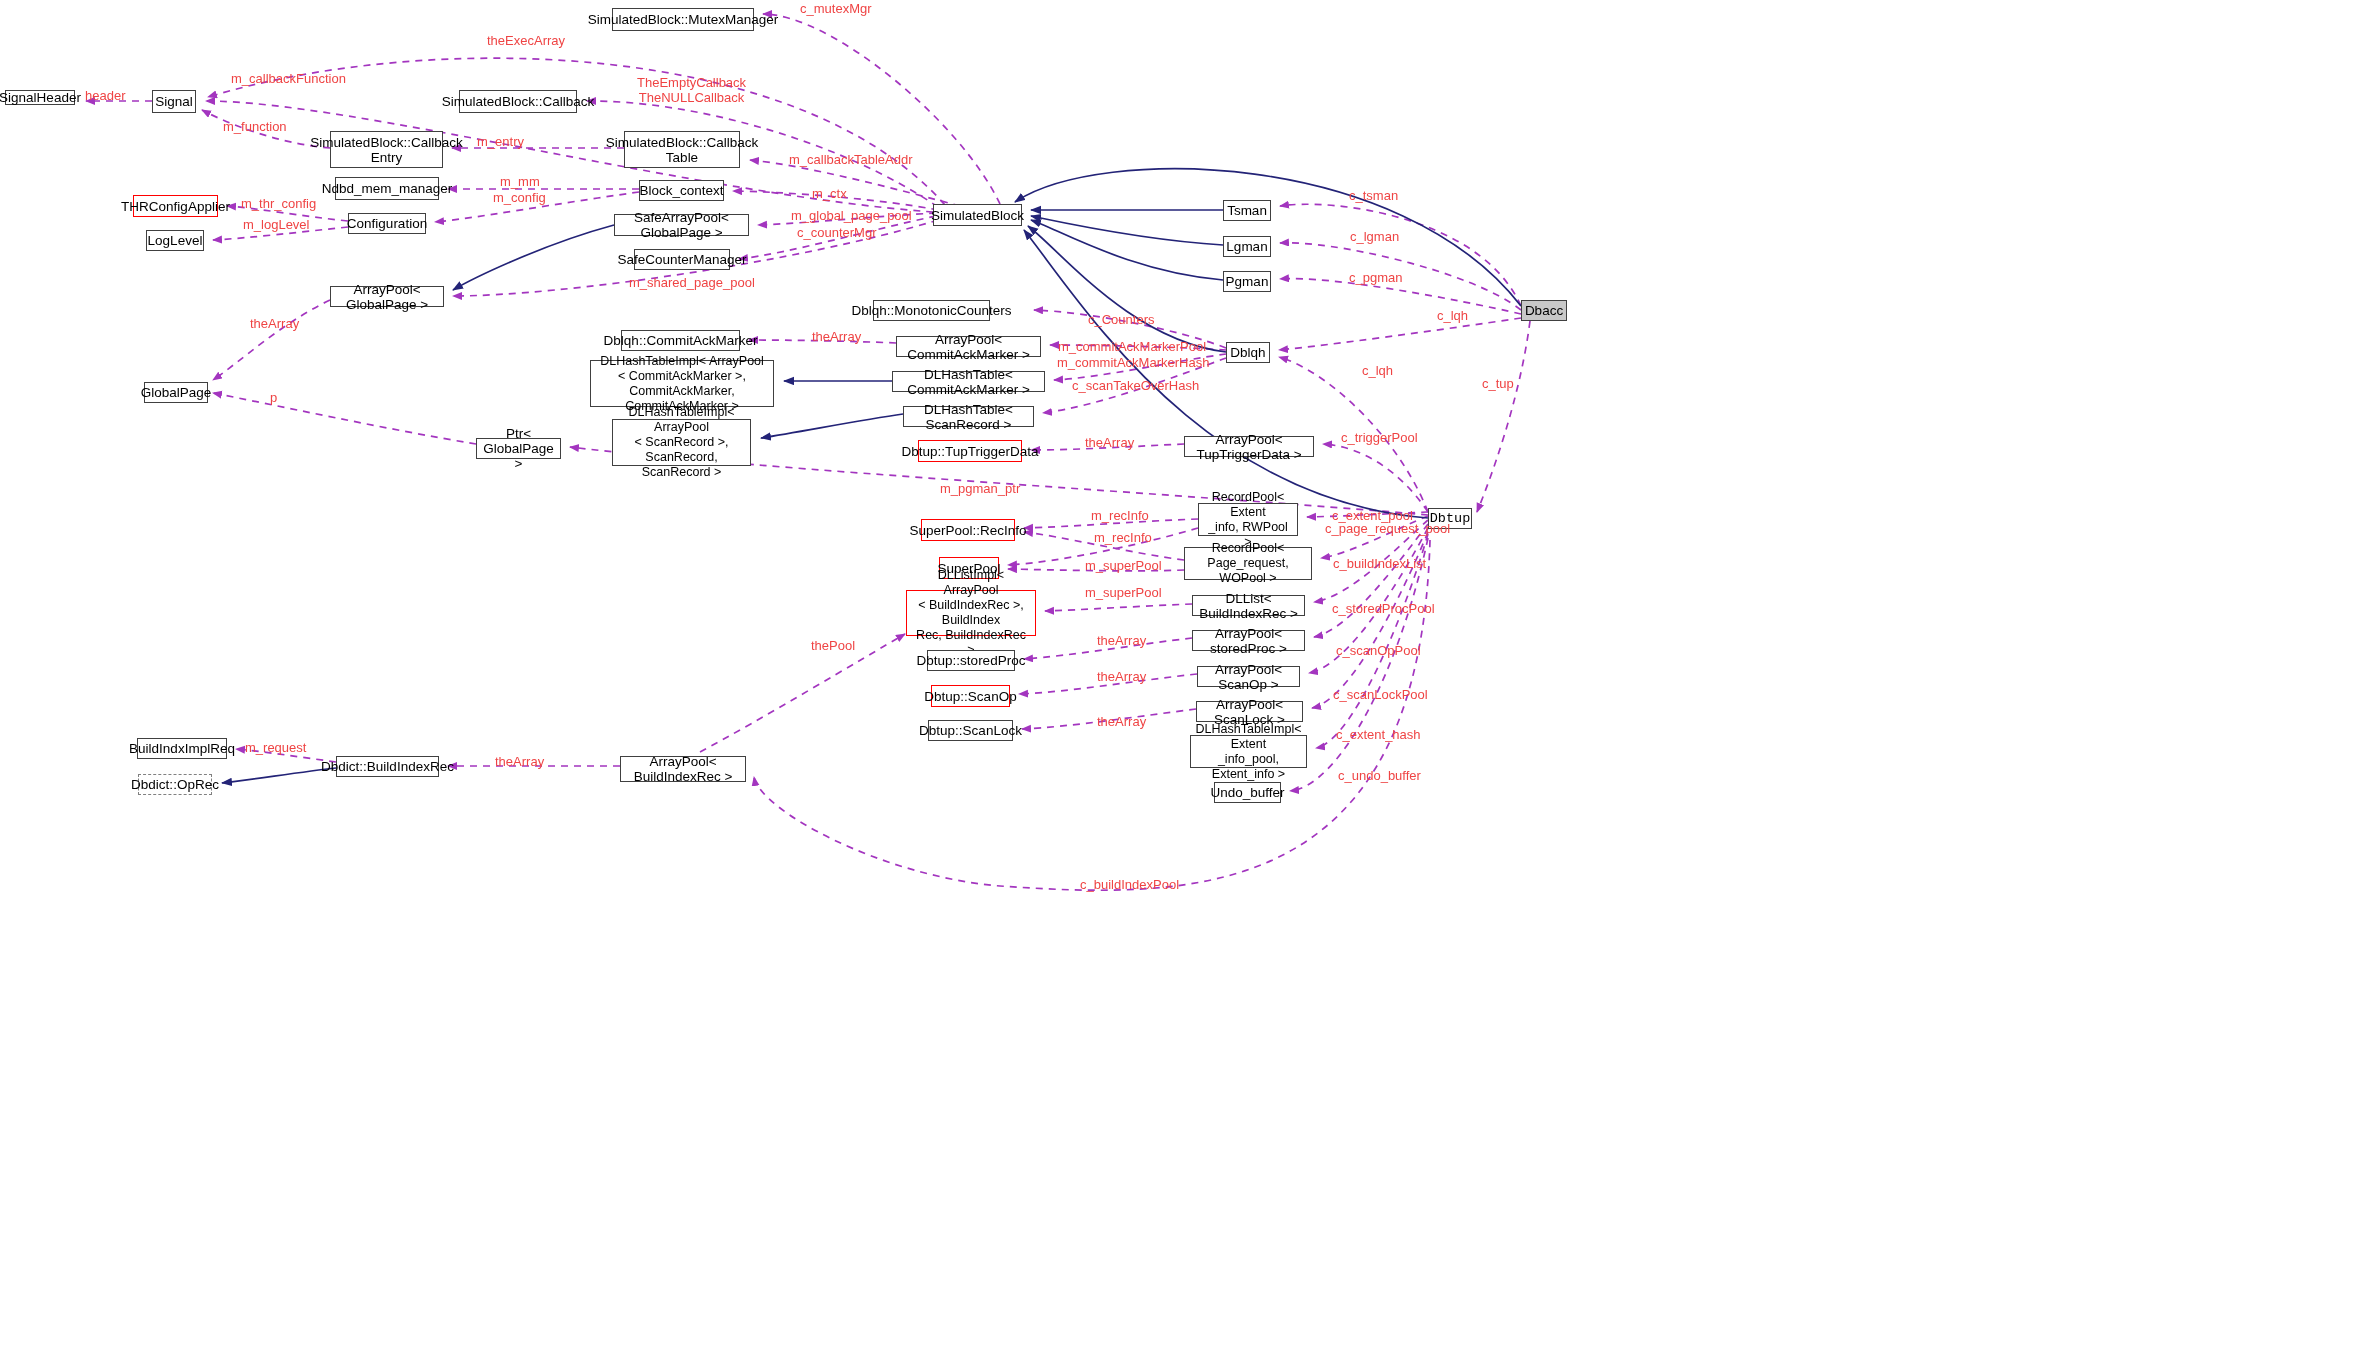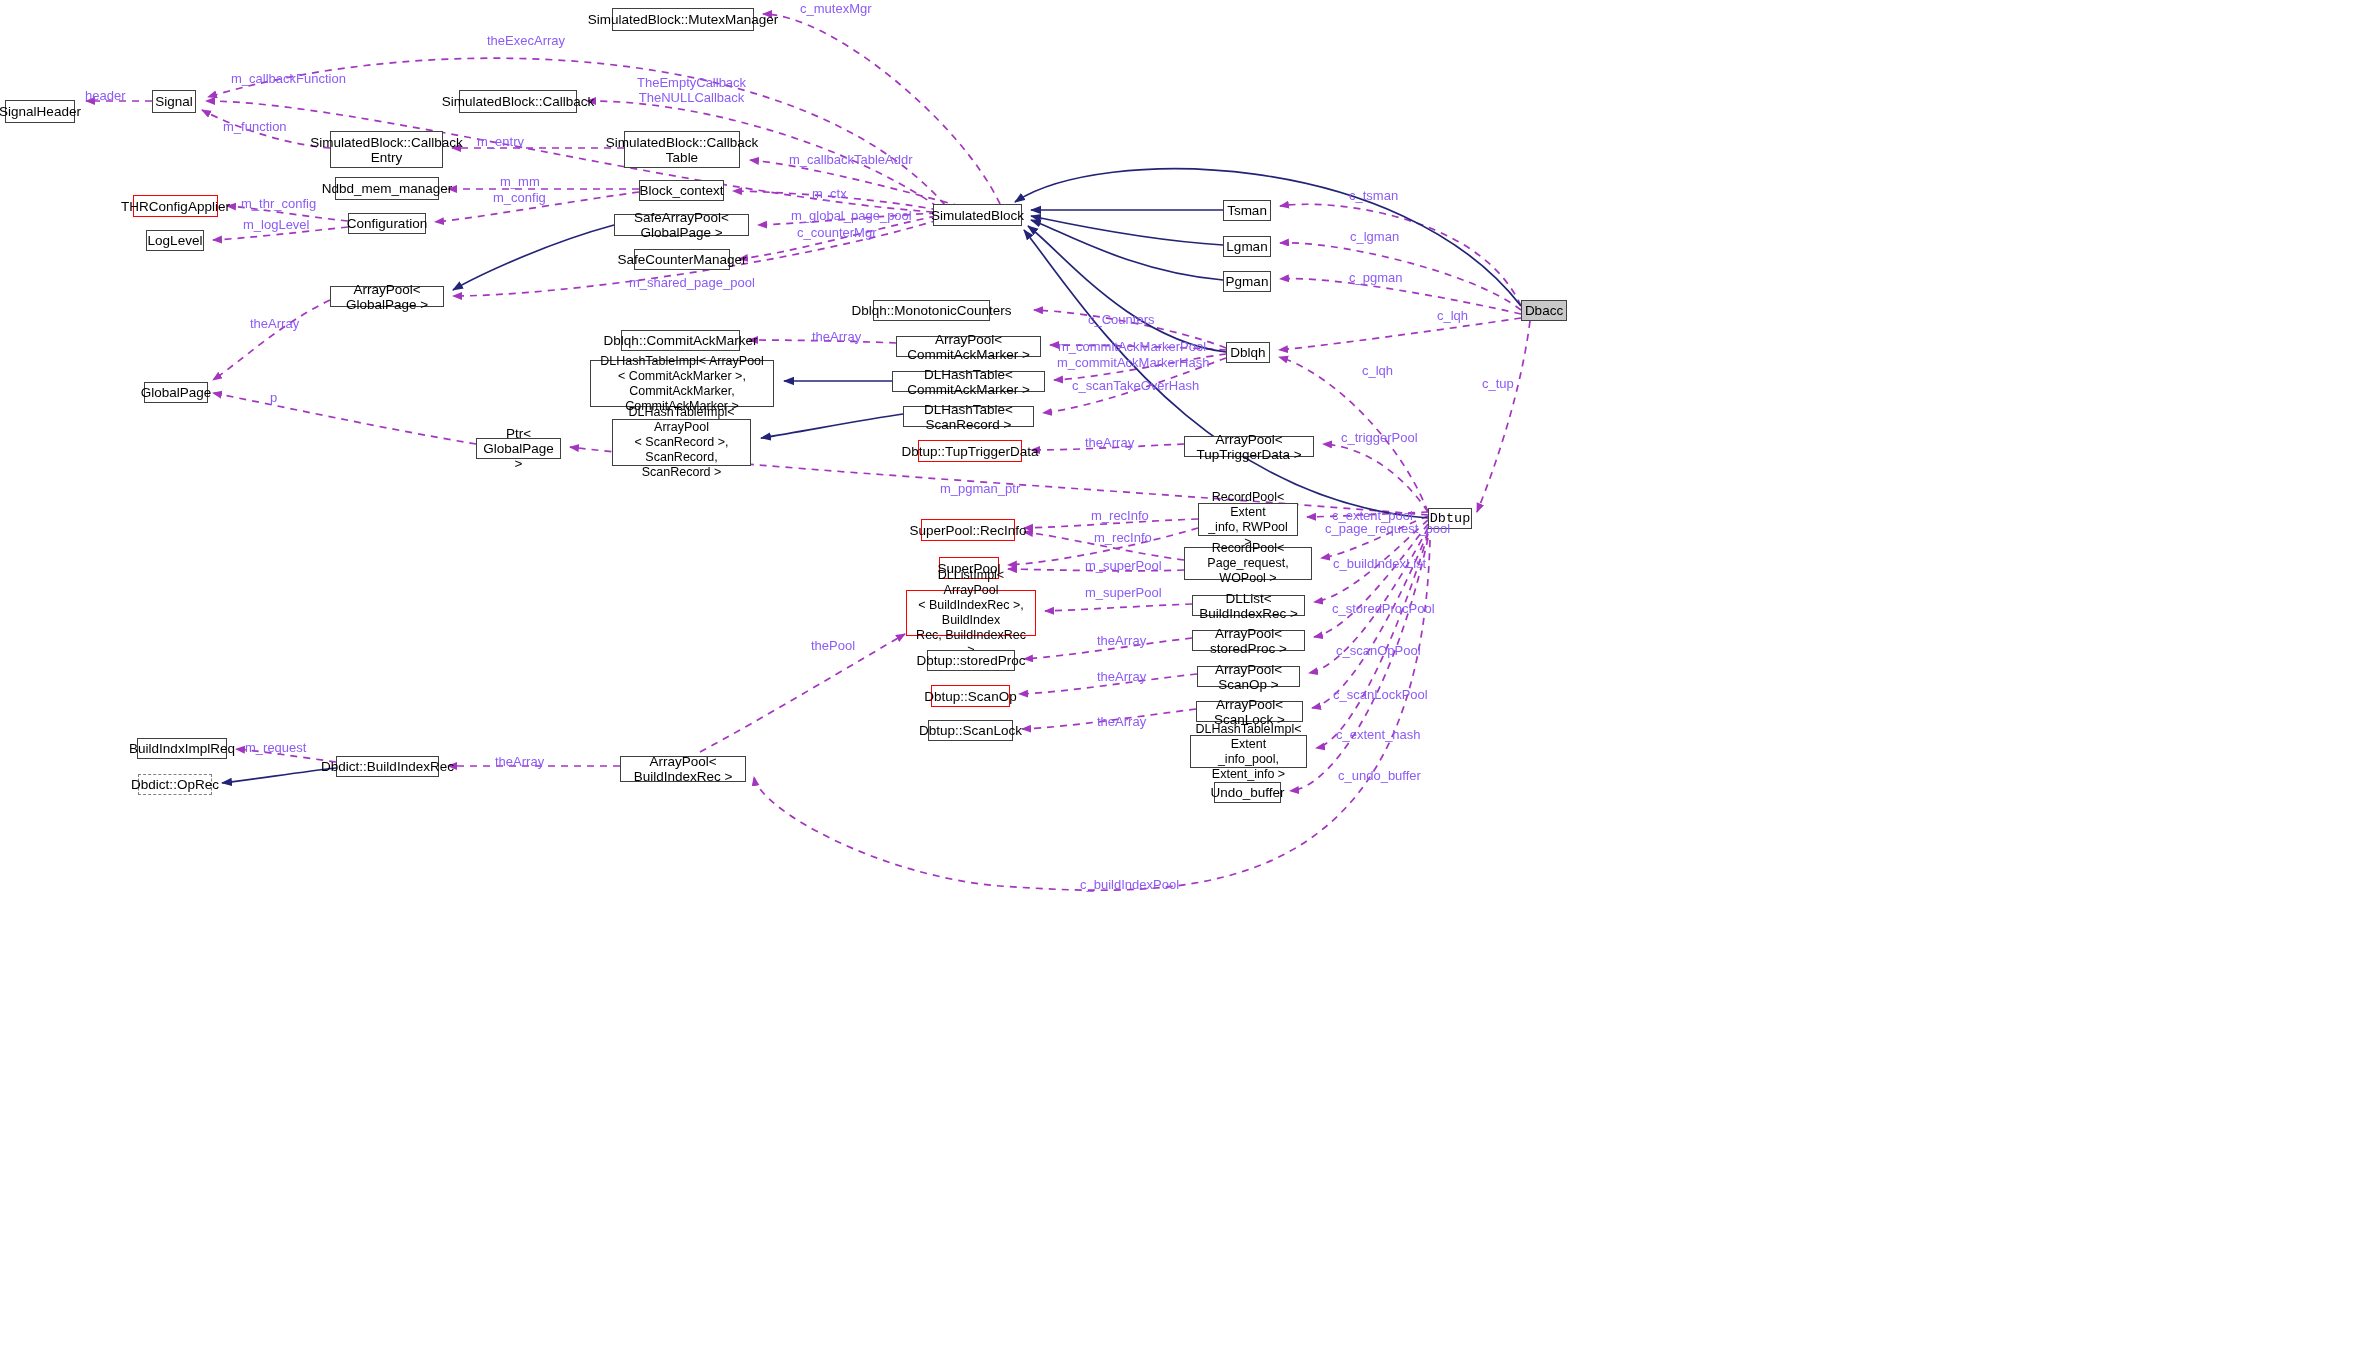--- a/index.html
+++ b/index.html
@@ -27,21 +27,21 @@
     padding:2px 5px;
     white-space:pre-line;
     z-index:5;
   }
   .node.red{border:1.6px solid #ff0000;}
   .node.root{background:#c8c8c8;border:1px solid #404040;}
   .edge-label{
     position:absolute;
     font-size:13px;
     line-height:15px;
-    color:#8b5cf6;
+    color:#ef4444;
     white-space:pre-line;
     text-align:center;
     z-index:6;
     background:transparent;
   }
 </style>
 </head>
 <body>
 
 <div id="canvas">
@@ -174,21 +174,21 @@
       <path d="M614,225 C540,245 470,280 453,290"></path>
 
       <path d="M892,381 L784,381"></path>
 
       <path d="M903,414 C860,420 800,432 761,438"></path>
 
       <path d="M336,768 C300,772 250,780 222,783"></path>
     </g>
   </svg>
 
-  <div class="node" style="left:5px;top:100px;width:70px;height:23px;">SignalHeader</div>
+  <div class="node" style="left:5px;top:90px;width:70px;height:15px;">SignalHeader</div>
   <div class="node" style="left:152px;top:90px;width:44px;height:23px;">Signal</div>
   <div class="node" style="left:612px;top:8px;width:142px;height:23px;">SimulatedBlock::MutexManager</div>
   <div class="node" style="left:459px;top:90px;width:118px;height:23px;">SimulatedBlock::Callback</div>
   <div class="node" style="left:330px;top:131px;width:113px;height:37px;">SimulatedBlock::Callback
 Entry</div>
   <div class="node" style="left:624px;top:131px;width:116px;height:37px;">SimulatedBlock::Callback
 Table</div>
   <div class="node" style="left:335px;top:177px;width:104px;height:23px;">Ndbd_mem_manager</div>
   <div class="node" style="left:639px;top:180px;width:85px;height:21px;">Block_context</div>
   <div class="node red" style="left:133px;top:195px;width:85px;height:22px;">THRConfigApplier</div>

